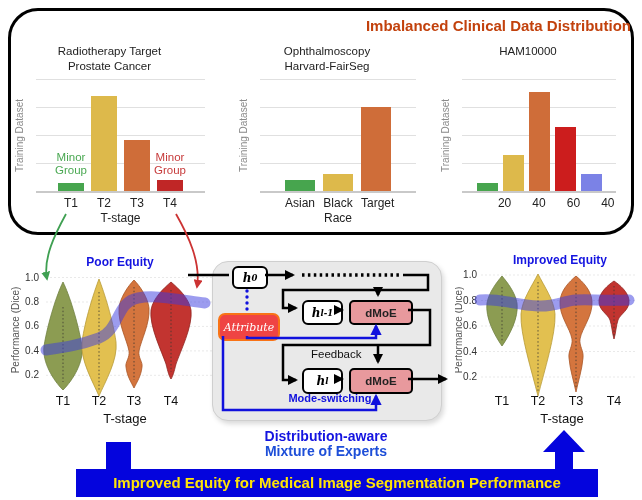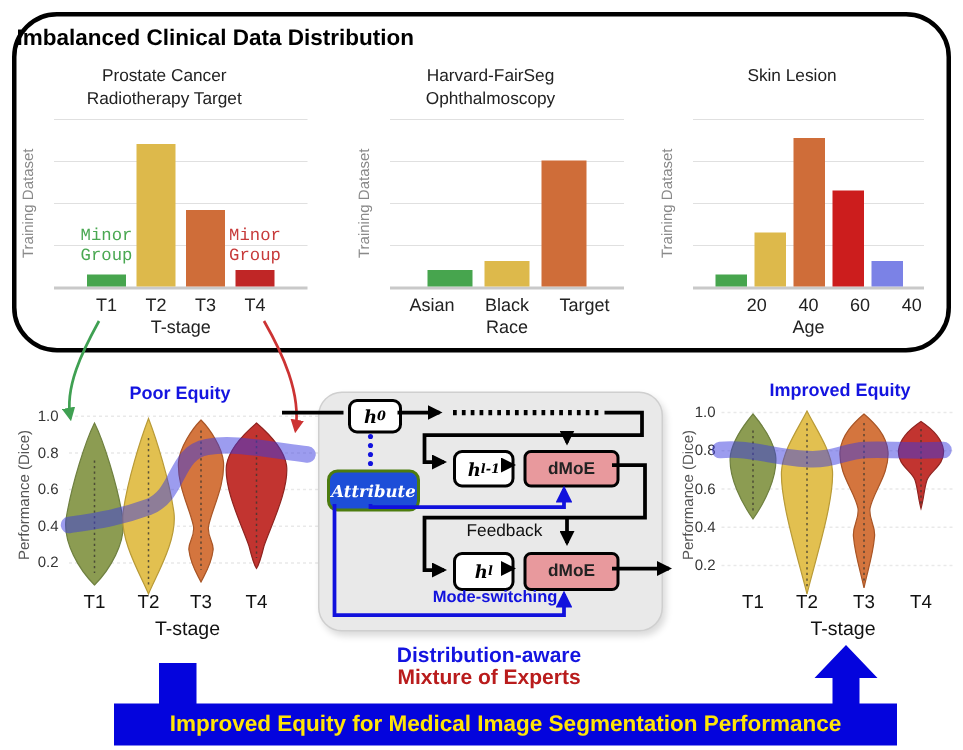--- a/index.html
+++ b/index.html
@@ -2,40 +2,40 @@
 <html><head>
 <meta charset="utf-8">
 <style>
   html,body{margin:0;padding:0;background:#fff;}
   #fig{position:relative;width:642px;height:500px;background:#fff;overflow:hidden;
        font-family:"Liberation Sans",sans-serif;color:#111;}
 
   
   .topbox{position:absolute;left:8px;top:8px;width:620px;height:221px;
           border:3px solid #000;border-radius:30px;background:#fff;}
-  .figtitle{position:absolute;top:6px;left:0;right:0;text-align:left;
-            font-size:15px;font-weight:bold;color:#000000;}
+  .figtitle{position:absolute;top:6px;left:0;right:0;text-align:right;
+            font-size:15px;font-weight:bold;color:#c2410c;}
 
   .chart{position:absolute;top:33px;}
   .chart.c1{left:1px;width:195px;}
   .chart.c2{left:225px;width:182px;}
   .chart.c3{left:427px;width:180px;}
   .ctitle{text-align:center;font-size:11.5px;line-height:15px;color:#222;height:30px;}
   .plotwrap{position:relative;margin-top:4px;height:115px;}
   .ylab{position:absolute;left:2px;top:0;height:115px;writing-mode:vertical-rl;
         transform:rotate(180deg);font-size:10px;color:#8a8a8a;text-align:center;}
   .plot{position:absolute;left:24px;right:2px;top:0;bottom:0;
         border-bottom:2px solid #c9c9c9;
         background:repeating-linear-gradient(to top,transparent 0 27px,#e0e0e0 27px,#e0e0e0 28px);
-        display:flex;align-items:flex-end;justify-content:center;font-family:Liberation Mono, monospace;}
+        display:flex;align-items:flex-end;justify-content:center;}
   .c1 .plot{gap:7px}.c2 .plot{gap:8px}.c3 .plot{gap:5px}
   .bar{flex:0 0 auto;}
   .c1 .bar{width:26px}.c2 .bar{width:30px}.c3 .bar{width:21px}
   .xlabels{display:flex;justify-content:center;margin:3px 2px 0 24px;font-size:12px;color:#222;}
-  .c1 .xlabels{gap:7px}.c2 .xlabels{gap:20px}.c3 .xlabels{gap:18px}
+  .c1 .xlabels{gap:7px}.c2 .xlabels{gap:8px}.c3 .xlabels{gap:18px}
   .c1 .xlabels span{width:26px;text-align:center}
   .c2 .xlabels span{width:30px;text-align:center}
   .c3 .xlabels span{width:21px;text-align:center}
   .xaxis{margin:1px 2px 0 24px;text-align:center;font-size:12px;color:#222;}
   .minor{position:absolute;bottom:14px;width:56px;font-size:11.5px;line-height:13px;
          text-align:center;}
   .minor.g{left:7px;color:#4aa852;}
   .minor.r{left:106px;color:#c73b3b;}
 
   
@@ -62,52 +62,52 @@
   .n-h0{left:19px;top:4px;width:32px;height:19px;}
   .n-hl1{left:89px;top:38px;width:37px;height:21px;}
   .n-hl{left:89px;top:106px;width:37px;height:22px;}
   .dmoe{position:absolute;display:flex;align-items:center;justify-content:center;
         background:#e8999d;border:2px solid #000;border-radius:5px;
         font-size:11.5px;font-weight:600;color:#222;}
   .d1{left:136px;top:38px;width:60px;height:21px;}
   .d2{left:136px;top:106px;width:60px;height:22px;}
   .attr{position:absolute;left:5px;top:51px;width:58px;height:24px;
         display:flex;align-items:center;justify-content:center;
-        background:#1d4ed8;border:2px solid #4d7c0f;border-radius:7px;
-        font-family:"DejaVu Serif",serif;font-style:italic;font-weight:bold;
+        background:#ef4444;border:2px solid #f97316;border-radius:7px;
+        font-family:"DejaVu Serif",serif;font-style:italic;font-weight:normal;
         font-size:11px;color:#fff;}
   .feedback{position:absolute;left:98px;top:86px;width:72px;
             font-size:11.5px;color:#111;}
   .modesw{position:absolute;left:62px;top:130px;width:110px;text-align:center;
           font-size:11px;font-weight:bold;color:#1111dd;}
 
   
   .cap1{position:absolute;left:226px;top:428px;width:200px;text-align:center;
         font-size:14px;font-weight:bold;color:#1414e0;}
   .cap2{position:absolute;left:226px;top:443px;width:200px;text-align:center;
-        font-size:14px;font-weight:bold;color:#b91c1c;}
+        font-size:14px;font-weight:bold;color:#1d4ed8;}
   .banner{position:absolute;left:76px;top:469px;width:522px;height:28px;
           background:#0404dd;color:#ffe406;font-size:15px;font-weight:bold;
           text-align:center;line-height:28px;}
   .stem{position:absolute;left:106px;top:442px;width:25px;height:28px;background:#0404dd;}
 
   .overlay{position:absolute;left:0;top:0;pointer-events:none;z-index:30;}
 </style>
 </head>
 <body>
 
 <div id="fig">
 
   <div class="topbox">
     <div class="figtitle">Imbalanced Clinical Data Distribution</div>
 
     <div class="chart c1">
       <div class="ctitle">
+        <div>Radiotherapy Target</div>
         <div>Prostate Cancer</div>
-        <div>Radiotherapy Target</div>
       </div>
       <div class="plotwrap">
         <div class="ylab">Training Dataset</div>
         <div class="plot">
           <div class="minor g">
             <div>Minor</div>
             <div>Group</div>
           </div>
           <div class="minor r">
             <div>Minor</div>
@@ -123,61 +123,60 @@
           <span>T1</span>
           <span>T2</span>
           <span>T3</span>
           <span>T4</span>
         </div>
       <div class="xaxis">T-stage</div>
     </div>
 
     <div class="chart c2">
       <div class="ctitle">
+        <div>Ophthalmoscopy</div>
         <div>Harvard-FairSeg</div>
-        <div>Ophthalmoscopy</div>
       </div>
       <div class="plotwrap">
         <div class="ylab">Training Dataset</div>
         <div class="plot">
             <div class="bar" style="height: 10%; background: rgb(71, 165, 78);"></div>
             <div class="bar" style="height: 15%; background: rgb(221, 185, 75);"></div>
             <div class="bar" style="height: 74%; background: rgb(207, 109, 57);"></div>
           </div>
       </div>
       <div class="xlabels">
           <span>Asian</span>
           <span>Black</span>
           <span>Target</span>
         </div>
       <div class="xaxis">Race</div>
     </div>
 
     <div class="chart c3">
       <div class="ctitle">
-        <div>Skin Lesion</div>
+        <div>HAM10000</div>
       </div>
       <div class="plotwrap">
         <div class="ylab">Training Dataset</div>
         <div class="plot">
             <div class="bar" style="height: 7%; background: rgb(71, 165, 78);"></div>
             <div class="bar" style="height: 32%; background: rgb(221, 185, 75);"></div>
             <div class="bar" style="height: 88%; background: rgb(207, 109, 57);"></div>
             <div class="bar" style="height: 57%; background: rgb(204, 29, 29);"></div>
             <div class="bar" style="height: 15%; background: rgb(123, 130, 230);"></div>
           </div>
       </div>
       <div class="xlabels">
           <span></span>
           <span>20</span>
           <span>40</span>
           <span>60</span>
           <span>40</span>
         </div>
-      <div class="xaxis">Age</div>
     </div>
   </div>
 
   <svg id="violinL" class="violin-svg" width="215" height="185" viewBox="0 0 215 185">
     <text class="vtitle" x="112" y="14" text-anchor="middle">Poor Equity</text>
     <g>
       <line class="grid" x1="38" y1="25.5" x2="207" y2="25.5"></line>
       <line class="grid" x1="38" y1="50" x2="207" y2="50"></line>
       <line class="grid" x1="38" y1="74.4" x2="207" y2="74.4"></line>
       <line class="grid" x1="38" y1="98.9" x2="207" y2="98.9"></line>

